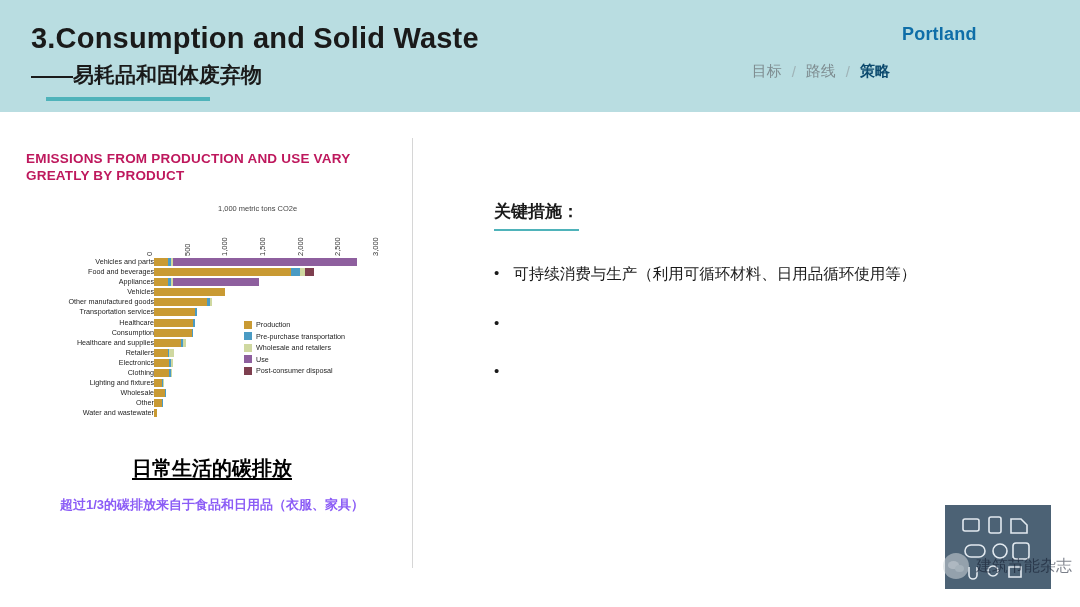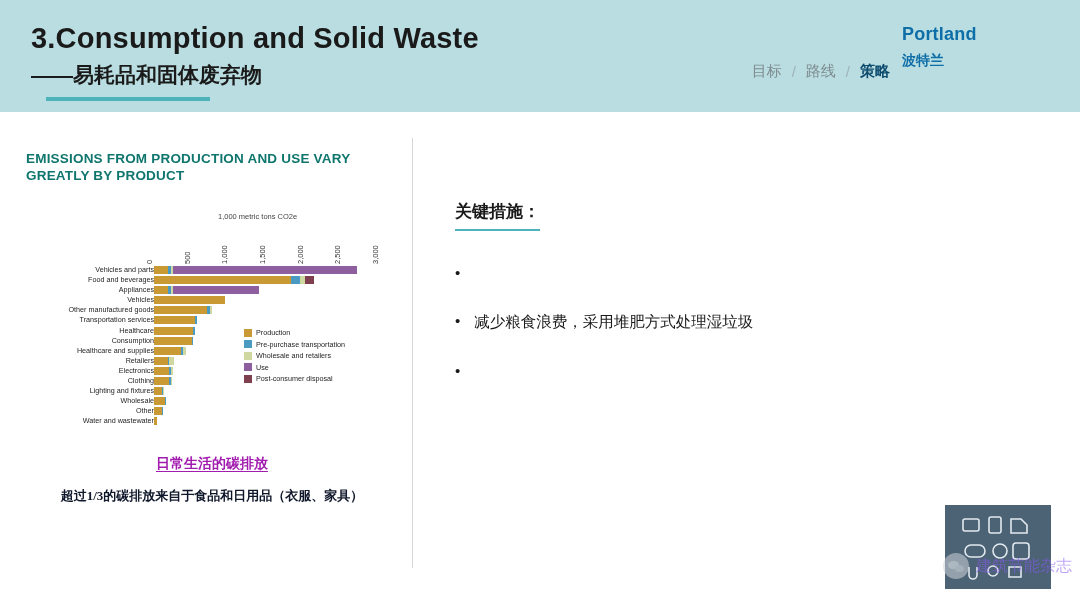--- a/index.html
+++ b/index.html
@@ -56,27 +56,27 @@
   .vdivider {
     position: absolute; left: 412px; top: 138px;
     width: 1px; height: 430px; background: #d6d6d6;
   }
   
   .chart-card {
     position: absolute; left: 26px; top: 150px;
     width: 372px;
   }
   .chart-title {
-    font-size: 13.5px; font-weight: bold; color: #0f766e;
+    font-size: 13.5px; font-weight: bold; color: #be185d;
     line-height: 17px; letter-spacing: .2px;
     text-transform: uppercase;
   }
   .chart-area {
     position: relative;
-    margin-top: 28px;
+    margin-top: 20px;
     width: 372px; height: 205px;
   }
   .axis-caption {
     position: absolute; left: 192px; top: 0px;
     font-size: 7.5px; color: #444; white-space: nowrap;
   }
   .xticks {
     position: absolute; left: 128px; top: 16px;
     width: 226px; height: 36px;
   }
@@ -114,30 +114,30 @@
     display: flex; align-items: center; gap: 4px;
     margin-bottom: 2.5px;
   }
   .legend-sw { width: 8px; height: 8px; flex: none; }
   .legend-txt { font-size: 7.2px; color: #1d1d1d; white-space: nowrap; }
   .chart-caption {
     position: absolute; left: 26px; top: 455px;
     width: 372px; text-align: center;
   }
   .caption-main {
-    font-size: 14px; color: #a21caf; font-weight: bold;
+    font-size: 20px; color: #000000; font-weight: bold;
     text-decoration: underline; text-underline-offset: 3px;
   }
   .caption-sub {
     margin-top: 14px;
-    font-size: 13px; color: #0f172a; font-weight: bold; font-family: Liberation Serif, serif;
+    font-size: 13px; color: #8b5cf6; font-weight: bold;
   }
   
   .right-panel {
-    position: absolute; left: 455px; top: 200px; width: 560px;
+    position: absolute; left: 494px; top: 200px; width: 560px;
   }
   .kp-title {
     font-size: 17px; font-weight: bold; color: #1a1a1a;
     display: inline-block;
     border-bottom: 2px solid #4fb3ba; padding-bottom: 6px;
   }
   .bullets { margin-top: 30px; }
   .bullet {
     display: flex; align-items: flex-start; gap: 14px;
     margin-bottom: 24px;
@@ -167,21 +167,21 @@
   .wm-logo:before {
     content: ""; position: absolute; left: 5px; top: 8px;
     width: 11px; height: 8px; border-radius: 50% 50% 45% 45%;
     background: #ffffff;
   }
   .wm-logo:after {
     content: ""; position: absolute; left: 12px; top: 12px;
     width: 9px; height: 7px; border-radius: 50%;
     background: #eef2f4;
   }
-  .wm-text { font-size: 16px; color: #8b5cf6; white-space: nowrap; }
+  .wm-text { font-size: 16px; color: #0f172a; white-space: nowrap; }
 </style>
 </head>
 <body>
 
 <div id="slide">
 
   <div class="header">
     <div class="title-main">3.Consumption and Solid Waste</div>
     <div class="title-sub">——易耗品和固体废弃物</div>
     <div class="title-underline"></div>
@@ -189,21 +189,20 @@
     <div class="nav">
       <span class="item">目标</span>
       <span class="sep">/</span>
       <span class="item">路线</span>
       <span class="sep">/</span>
       <span class="item active">策略</span>
     </div>
 
     <div class="brand">
       <div class="brand-en">Portland</div>
-      <div class="brand-cn">波特兰</div>
     </div>
   </div>
 
   <div class="vdivider"></div>
 
   <div class="chart-card">
     <div class="chart-title">EMISSIONS FROM PRODUCTION AND USE VARY GREATLY BY PRODUCT</div>
 
     <div class="chart-area">
       <div class="axis-caption">1,000 metric tons CO2e</div>
@@ -338,24 +337,24 @@
   <div class="chart-caption">
     <div class="caption-main">日常生活的碳排放</div>
     <div class="caption-sub">超过1/3的碳排放来自于食品和日用品（衣服、家具）</div>
   </div>
 
   <div class="right-panel">
     <div class="kp-title">关键措施：</div>
     <div class="bullets" id="bullets">
         <div class="bullet">
           <span class="dot">•</span>
+          <span class="btext">可持续消费与生产（利用可循环材料、日用品循环使用等）</span>
         </div>
         <div class="bullet">
           <span class="dot">•</span>
-          <span class="btext">减少粮食浪费，采用堆肥方式处理湿垃圾</span>
         </div>
         <div class="bullet">
           <span class="dot">•</span>
         </div>
       </div>
   </div>
 
   <div class="qr">
     <svg width="106" height="84" viewBox="0 0 106 84" aria-hidden="true">
       <g fill="none" stroke="#e2e9ef" stroke-width="1.6">

